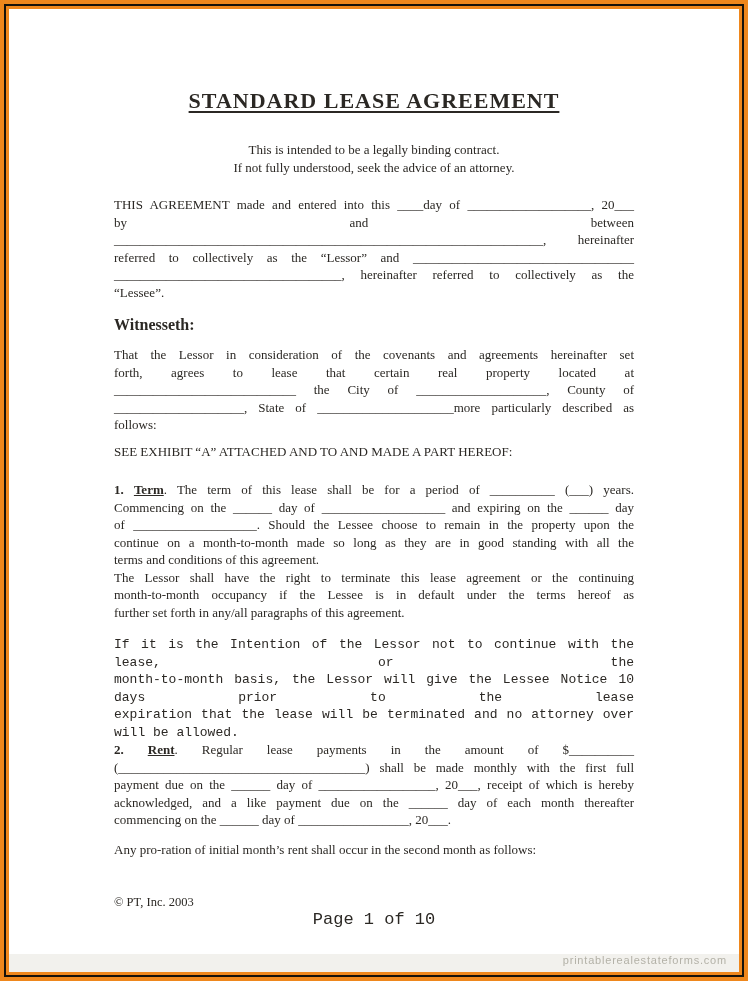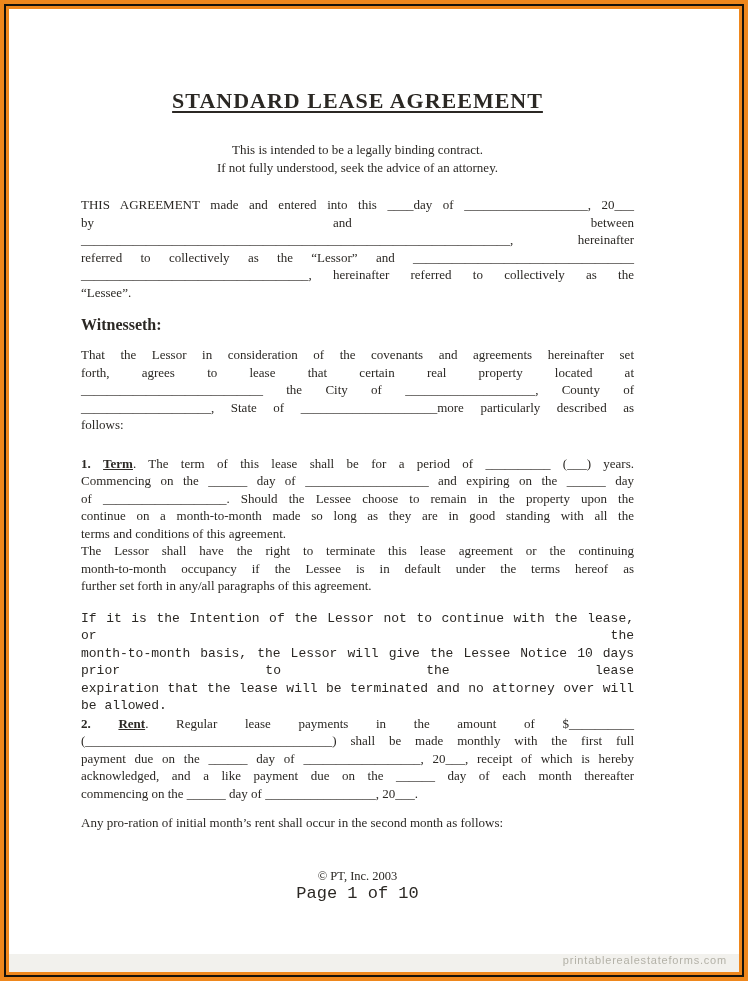--- a/index.html
+++ b/index.html
@@ -19,21 +19,21 @@
   }
   .frame-inner {
     width: 100%; height: 100%;
     border: 3px solid var(--frame_orange, #ef871c);
     background: var(--page_bg, #ffffff);
     position: relative;
     overflow: hidden;
   }
   .page {
     height: 100%;
-    padding: 78px 105px 0 72px;
+    padding: 78px 105px 0 105px;
     color: var(--text, #2b2824);
     font-size: 13px;
     line-height: 17.5px;
   }
   .title {
     margin: 0;
     text-align: center;
     font-size: 22px;
     line-height: 28px;
     font-weight: bold;
@@ -56,21 +56,21 @@
     font-weight: bold;
   }
   .witness-p { margin-top: 12px; }
   .exhibit { margin-top: 9px; line-height: 17.5px; }
   .sec-term { margin-top: 21px; }
   .p-gap { }
   .p-gap2 { margin-top: 15px; font-family: Liberation Mono, monospace; }
   .proration { margin-top: 12px; }
   .copyright {
     margin-top: 36px;
-    text-align: center;
+    text-align: left;
     font-size: 12.5px;
     line-height: 16px;
   }
   .pagenum {
     margin-top: 2px;
     text-align: center;
     font-size: 17px;
     line-height: 16px;
     font-family: Liberation Mono, monospace;
   }
@@ -116,20 +116,21 @@
         <div class="witness-h">Witnesseth:</div>
 
         <div class="just witness-p">
             <div class="line full"><span>That the Lessor in consideration of the covenants and agreements hereinafter set</span></div>
             <div class="line full"><span>forth, agrees to lease that certain real property located at</span></div>
             <div class="line full"><span>____________________________ the City of ____________________, County of</span></div>
             <div class="line full"><span>____________________, State of _____________________more particularly described as</span></div>
             <div class="line"><span>follows:</span></div>
           </div>
 
+        <div class="exhibit">SEE EXHIBIT “A” ATTACHED AND TO AND MADE A PART HEREOF:</div>
 
         <div class="just sec-term">
             <div class="line full"><span class="b">1.</span><span> </span><span class="b u">Term</span><span>.  The term of this lease shall be for a period of __________ (___) years.</span></div>
             <div class="line full"><span>Commencing on the ______ day of ___________________ and expiring on the ______ day</span></div>
             <div class="line full"><span>of ___________________.  Should the Lessee choose to remain in the property upon the</span></div>
             <div class="line full"><span>continue on a month-to-month made so long as they are in good standing with all the</span></div>
             <div class="line"><span>terms and conditions of this agreement.</span></div>
           </div>
 
         <div class="just p-gap">

